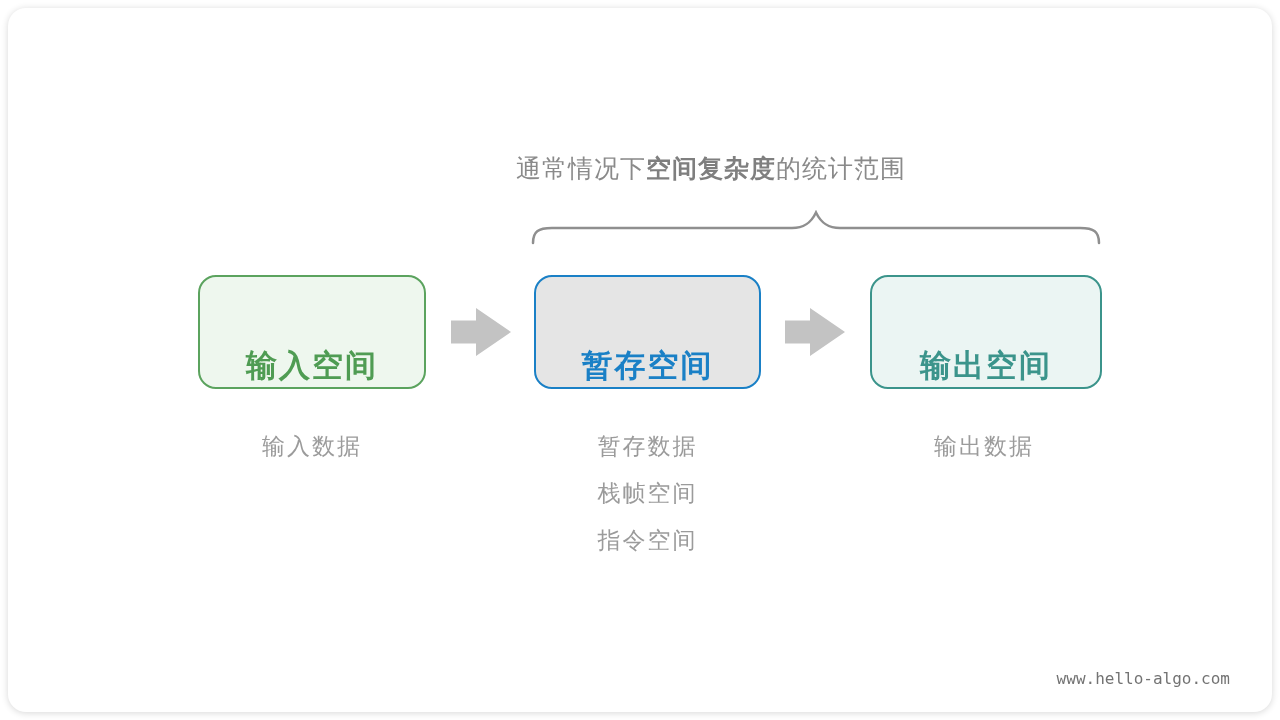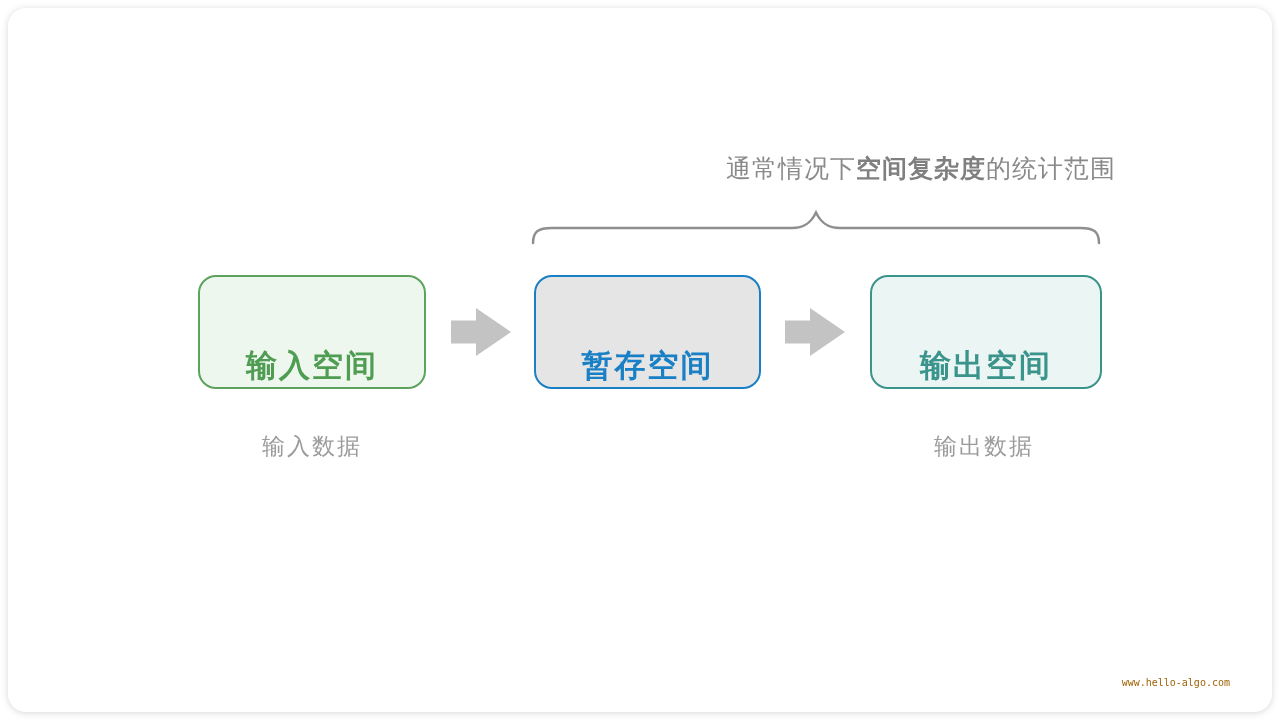--- a/index.html
+++ b/index.html
@@ -24,21 +24,21 @@
     bottom: 8px;
     background: #ffffff;
     border-radius: 18px;
     box-shadow: 0 1px 7px rgba(0,0,0,0.16);
   }
   .title {
     position: absolute;
     left: 508px;
     top: 144px;
     width: 600px;
-    text-align: right;
+    text-align: left;
     font-size: 25px;
     color: #8a8a8a;
     letter-spacing: 1px;
     white-space: nowrap;
   }
   .title .em {
     font-weight: bold;
     color: #7f7f7f;
   }
   .brace {
@@ -105,22 +105,22 @@
   }
   .caption-col div { line-height: 28px; }
   .caption-input  { left: 190px; width: 228px; }
   .caption-temp   { left: 526px; width: 227px; }
   .caption-output { left: 862px; width: 228px; }
   .watermark {
     position: absolute;
     right: 42px;
     bottom: 24px;
     font-family: "DejaVu Sans Mono", monospace;
-    font-size: 10px;
-    color: #a16207;
+    font-size: 16px;
+    color: #737373;
   }
 </style>
 </head>
 <body>
 
 <div class="canvas">
   <div class="card">
 
     <div class="title">
       <span>通常情况下</span><span class="em">空间复杂度</span><span>的统计范围</span>
@@ -147,20 +147,25 @@
     </svg>
 
     <div class="node node-output">
       <span>输出空间</span>
     </div>
 
     <div class="caption-col caption-input">
       <div>输入数据</div>
     </div>
 
+    <div class="caption-col caption-temp">
+      <div>暂存数据</div>
+      <div>栈帧空间</div>
+      <div>指令空间</div>
+    </div>
 
     <div class="caption-col caption-output">
       <div>输出数据</div>
     </div>
 
     <div class="watermark">www.hello-algo.com</div>
 
   </div>
 </div>
 

